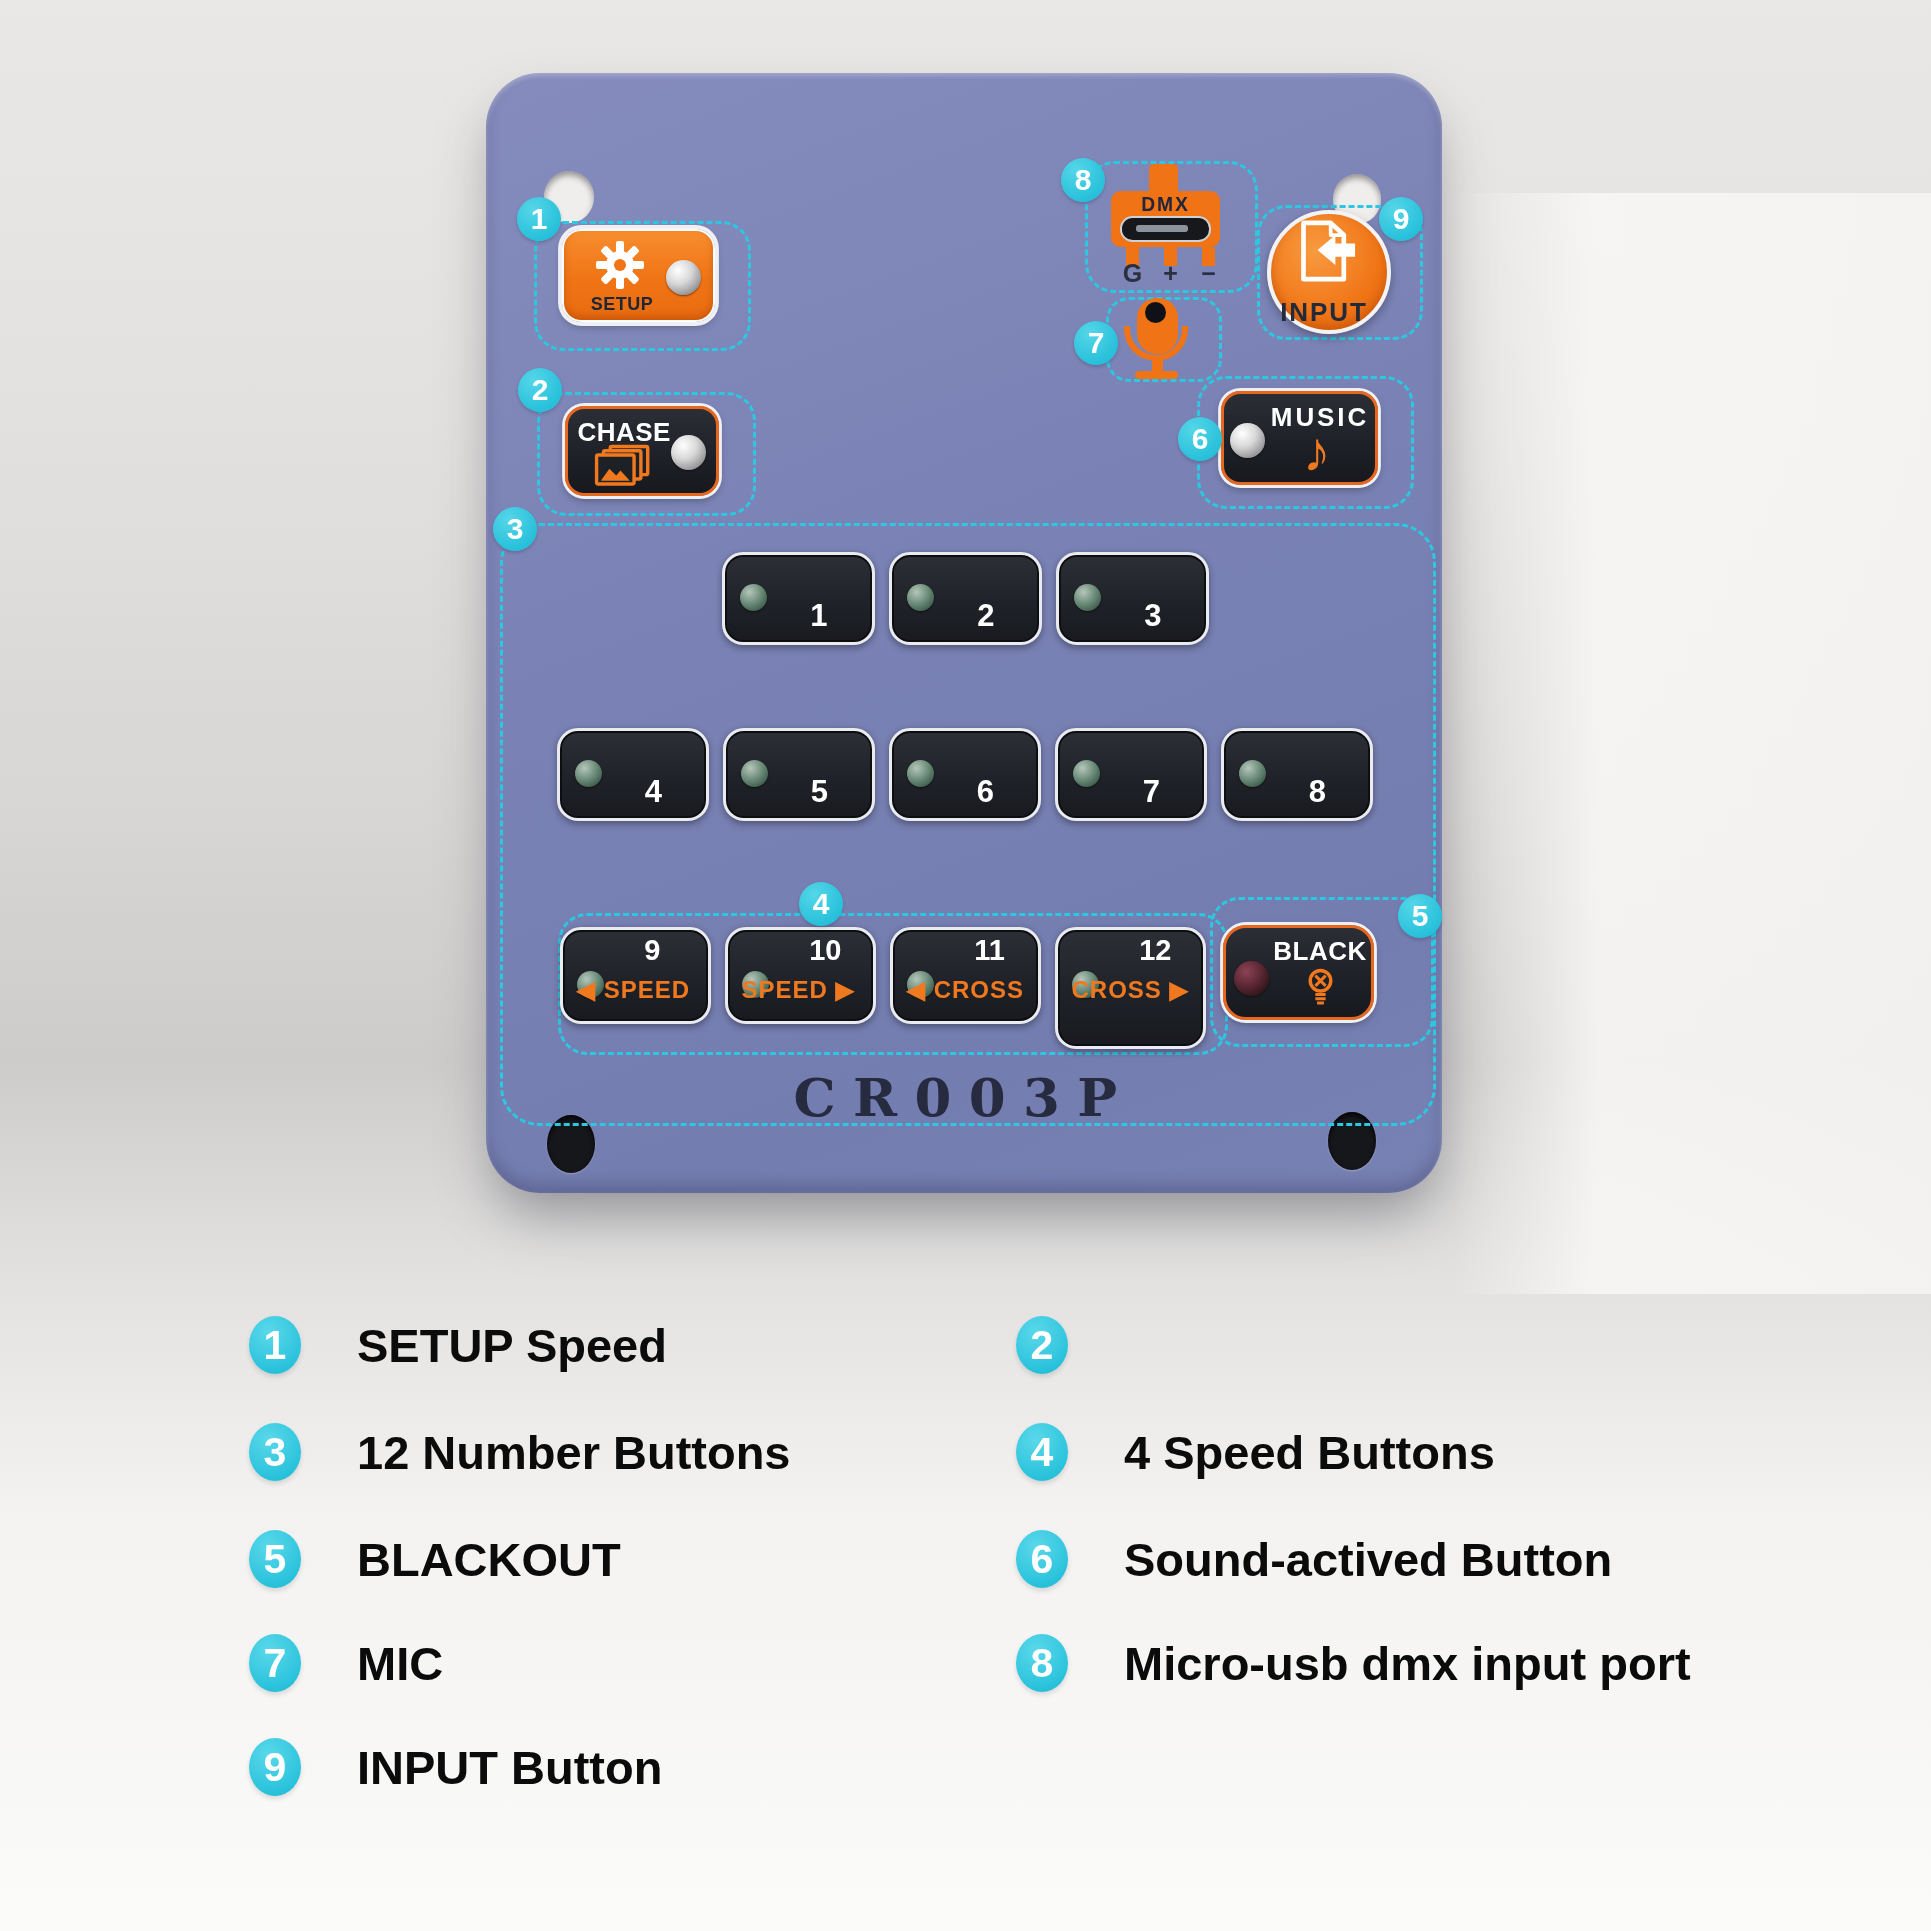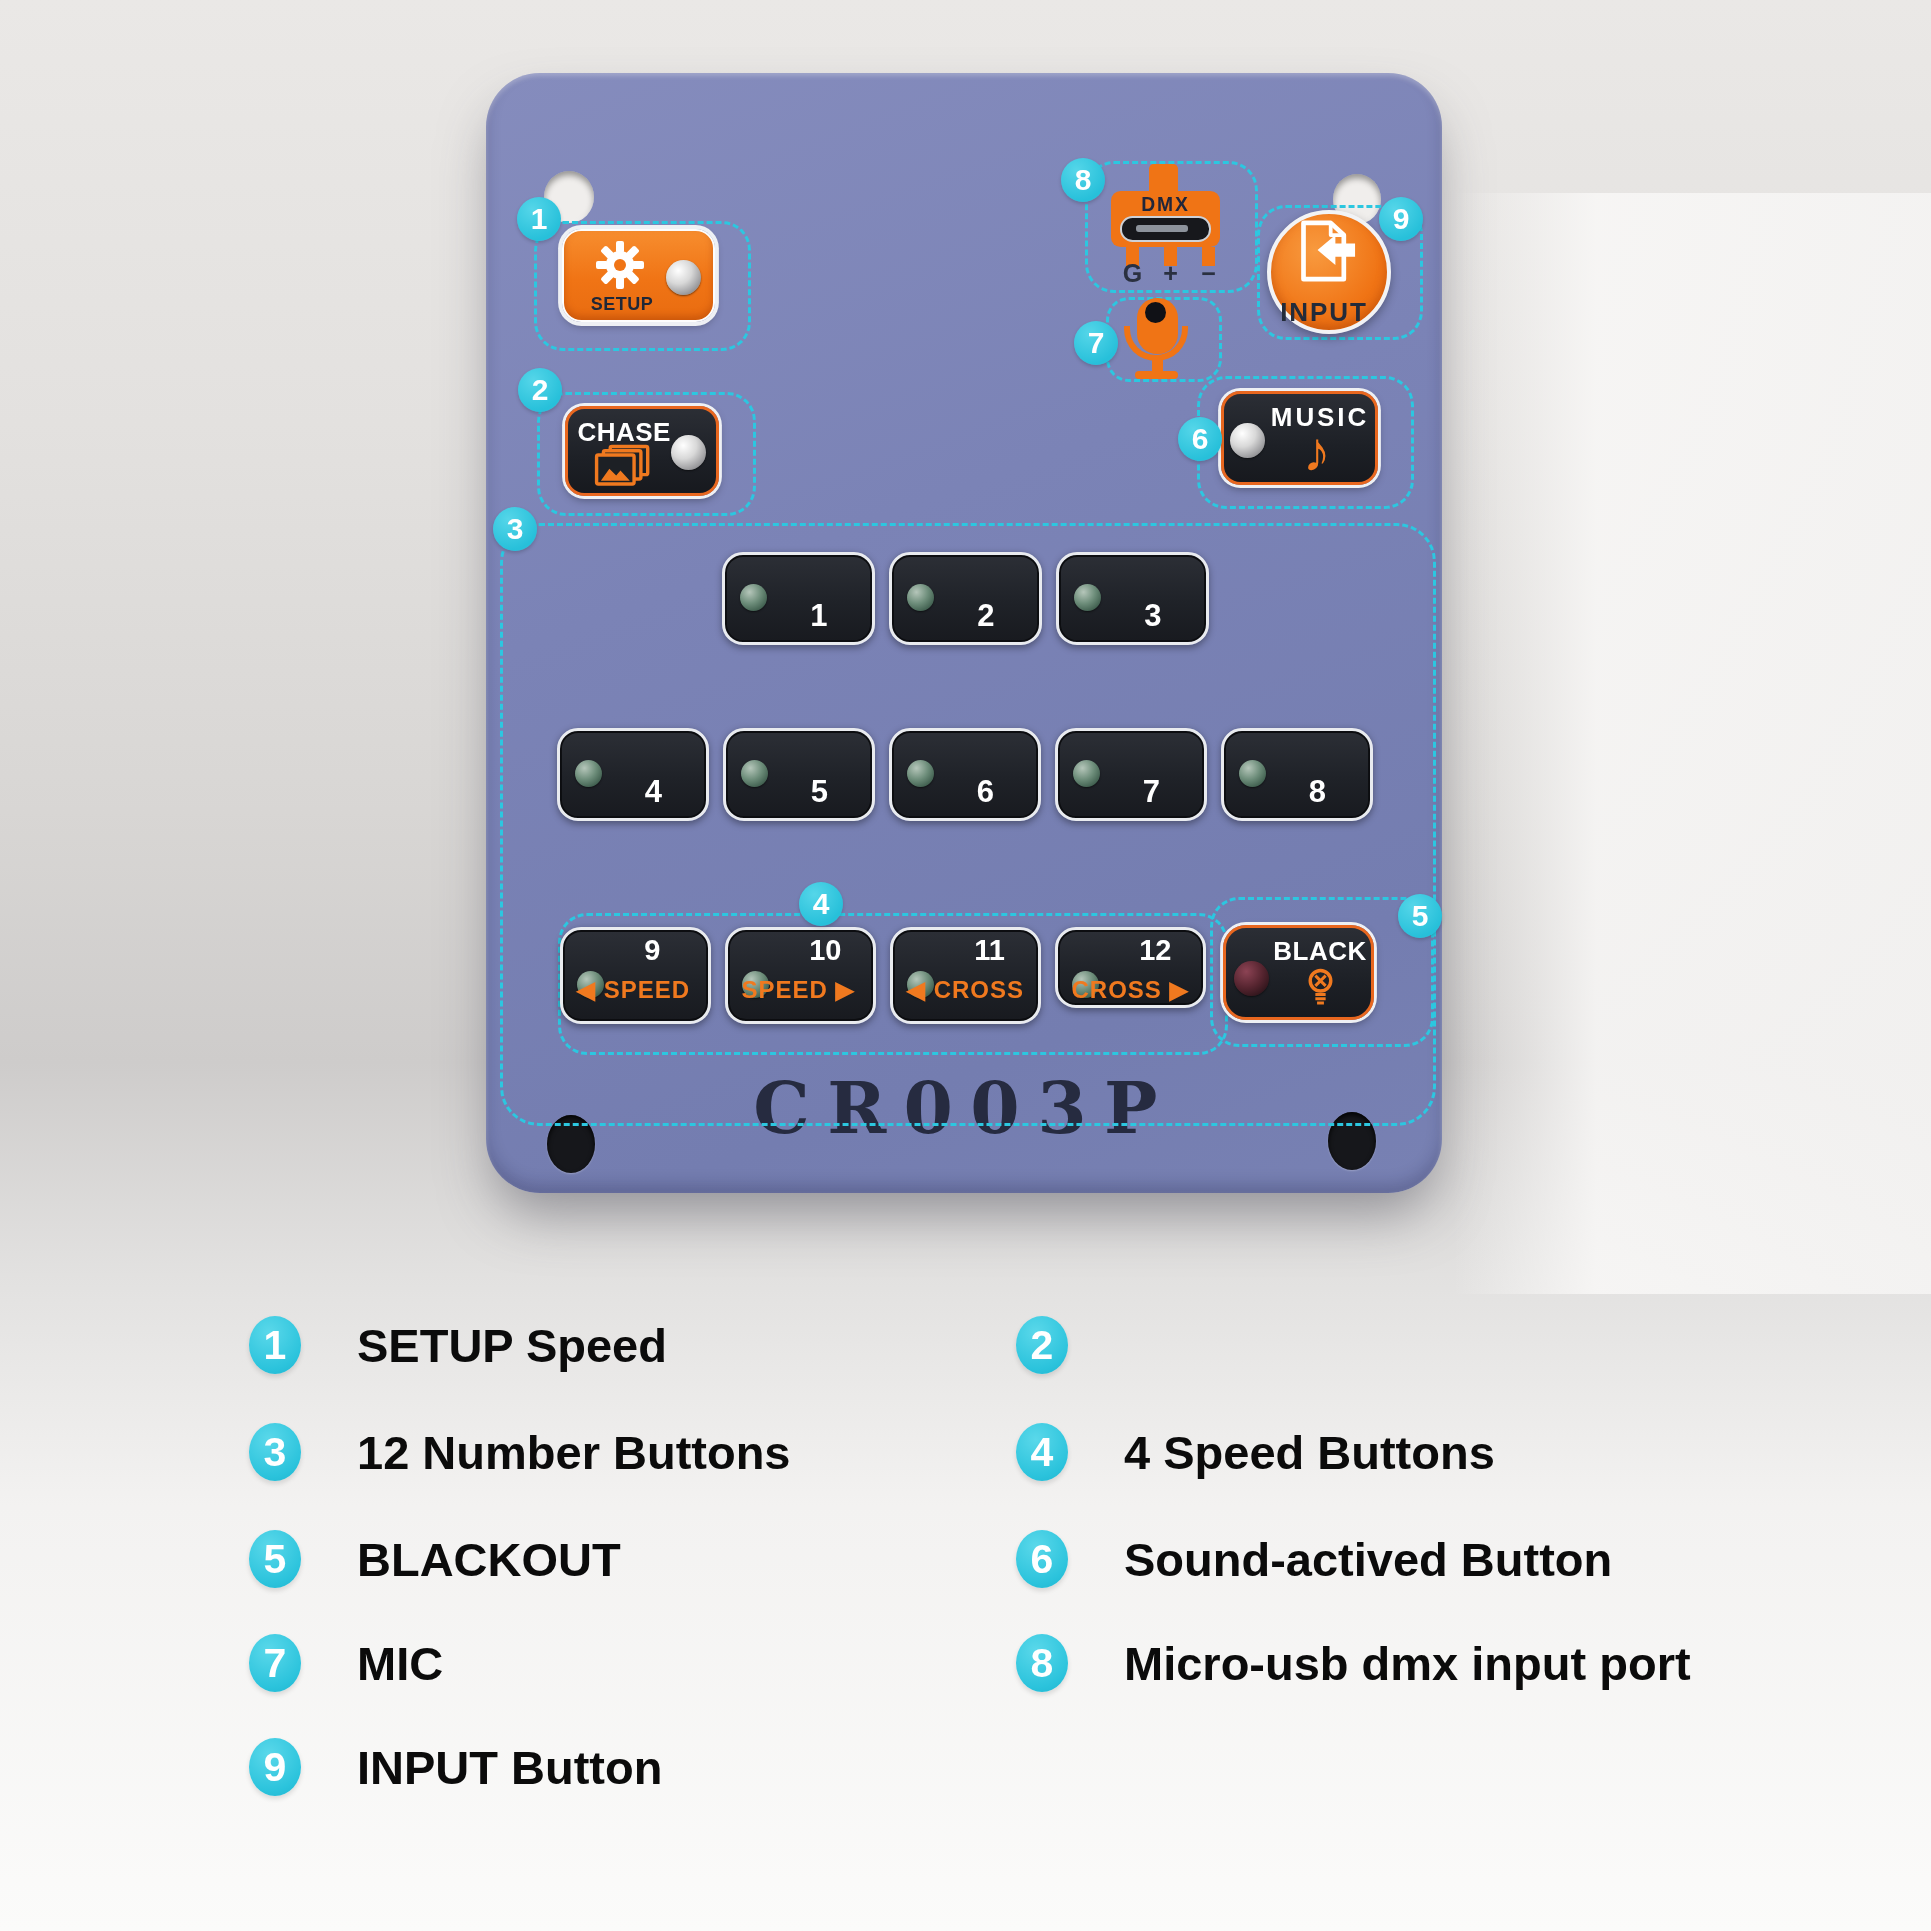--- a/index.html
+++ b/index.html
@@ -10,21 +10,21 @@
     background:linear-gradient(90deg,rgba(249,248,247,0) 0%,rgba(249,248,247,.85) 30%,rgba(245,244,243,.9) 100%);}
   
   .panel{position:absolute;left:486px;top:73px;width:956px;height:1120px;border-radius:54px;
     background:linear-gradient(160deg,#858cbd 0%,#7b83b6 40%,#747db0 80%,#7881b3 100%);
     box-shadow:0 29px 53px -9.7px rgba(75,75,88,.5), inset 0 2.9px 5.8px rgba(255,255,255,.28), inset 0 -8.7px 15.4px rgba(25,25,55,.22);}
   .hole-top{position:absolute;border-radius:50%;background:#f0eeec;
     box-shadow:inset 0 3.9px 6.8px rgba(0,0,0,.38), inset 0 -1.9px 2.9px rgba(255,255,255,.55);}
   .hole-bottom{position:absolute;border-radius:50%;background:#16171b;
     box-shadow:inset 0 2.9px 5.8px rgba(0,0,0,.85), 0 1px 1.9px rgba(255,255,255,.25);}
   .model{position:absolute;left:486px;top:1066px;width:956px;text-align:center;
-    font-family:"DejaVu Serif","Liberation Serif",serif;font-weight:bold;font-size:71px;
+    font-family:"DejaVu Serif","Liberation Serif",serif;font-weight:bold;font-size:53px;
     letter-spacing:17.4px;color:#262b40;z-index:15;}
   
   .dash{position:absolute;border:3.9px dashed #2cc7e0;z-index:20;border-radius:29px;}
   .badge{position:absolute;width:44px;height:44px;border-radius:50%;z-index:30;
     background:radial-gradient(circle at 35% 28%,#55d6e9,#27c0da 72%);color:#fff;text-align:center;
     font:bold 30px/44px "Liberation Sans",sans-serif;box-shadow:0 1.9px 3.9px rgba(0,0,0,.18);}
   
   .btn{position:absolute;box-sizing:border-box;z-index:25;}
   .btn-orange{background:linear-gradient(180deg,#f78d2e 0%,#f07415 55%,#e96c10 100%);
     border:2.9px solid #fdfdfd;border-radius:19.3px;
@@ -206,21 +206,21 @@
   <div class="numbtn" style="left:725px;top:927px;width:151px;height:97px;">
     <span class="led led-green" style="left:13.5px;top:41px;width:27px;height:27px;"></span>
     <span class="num-label" style="left:56%;top:3.9px;font-size:29px;">10</span>
     <span class="sub-label" style="top:46px;padding-left:13.5px;">SPEED ▶</span>
   </div>
   <div class="numbtn" style="left:890px;top:927px;width:151px;height:97px;">
     <span class="led led-green" style="left:13.5px;top:41px;width:27px;height:27px;"></span>
     <span class="num-label" style="left:56%;top:3.9px;font-size:29px;">11</span>
     <span class="sub-label" style="top:46px;padding-left:13.5px;">◀ CROSS</span>
   </div>
-  <div class="numbtn" style="left:1055px;top:927px;width:151px;height:81px;">
+  <div class="numbtn" style="left:1055px;top:927px;width:151px;height:122px;">
     <span class="led led-green" style="left:13.5px;top:41px;width:27px;height:27px;"></span>
     <span class="num-label" style="left:56%;top:3.9px;font-size:29px;">12</span>
     <span class="sub-label" style="top:46px;padding-left:13.5px;">CROSS ▶</span>
   </div>
 
   <div class="btn btn-dark" style="left:1223px;top:925px;width:151px;height:95px;border-radius:23px;">
     <span class="led led-red" style="left:7.7px;top:33px;width:35px;height:35px;"></span>
     <span class="btn-label" style="left:44px;width:100px;top:7.7px;font-size:26px;color:#fff;">BLACK</span>
     <svg style="position:absolute;left:77px;top:39px;" width="35" height="48" viewBox="0 0 40 56">
       <circle cx="20" cy="16" r="12" fill="none" stroke="#f0791f" stroke-width="4"></circle>

